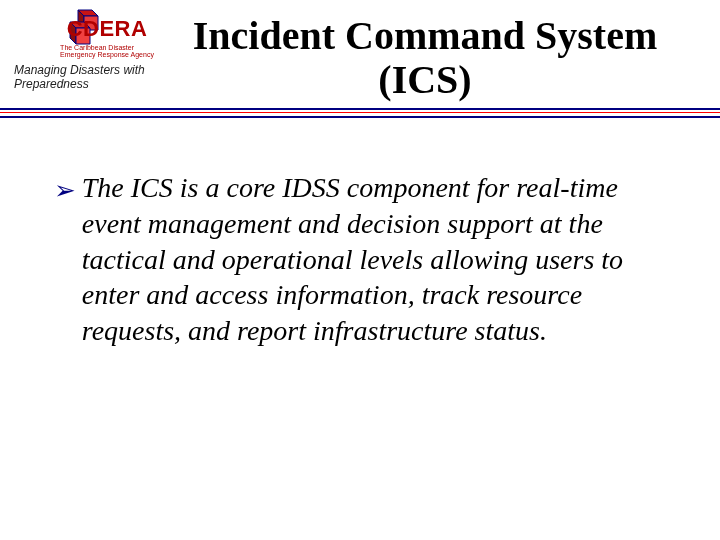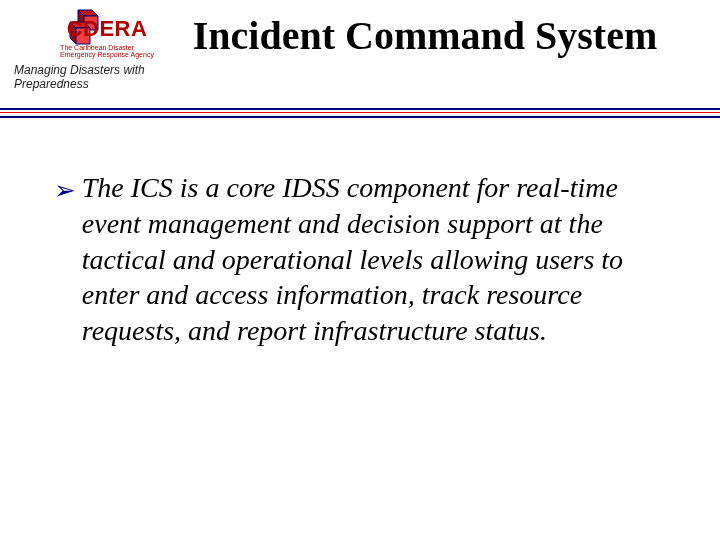--- a/index.html
+++ b/index.html
@@ -132,20 +132,21 @@
       </div>
       <div class="logo-sub">
         <span>The Caribbean Disaster</span><br>
         <span>Emergency Response Agency</span>
       </div>
       <div class="logo-tag">Managing Disasters with Preparedness</div>
     </div>
 
     <div class="title">
       <span>Incident Command System</span><br>
+      <span>(ICS)</span>
     </div>
   </div>
 
   <div class="rule r1"></div>
   <div class="rule r2"></div>
   <div class="rule r3"></div>
 
   <div class="body">
     <div class="bullet">
       <span class="marker">➢</span>

